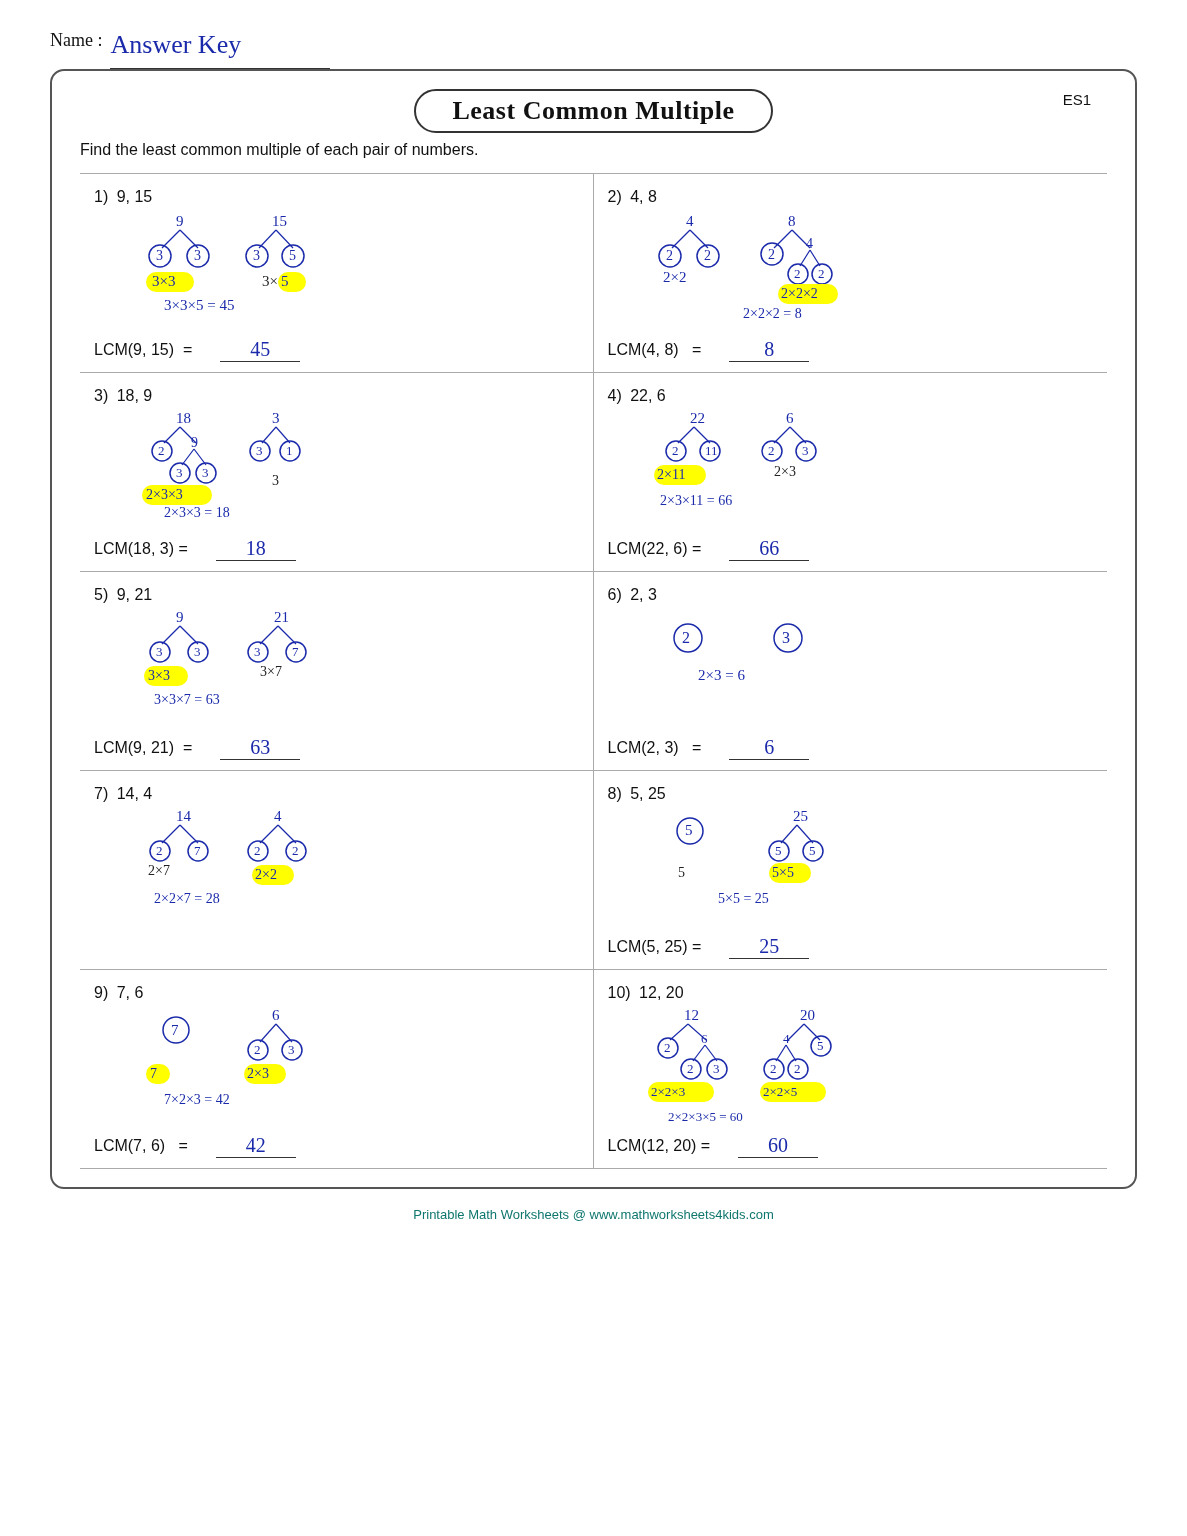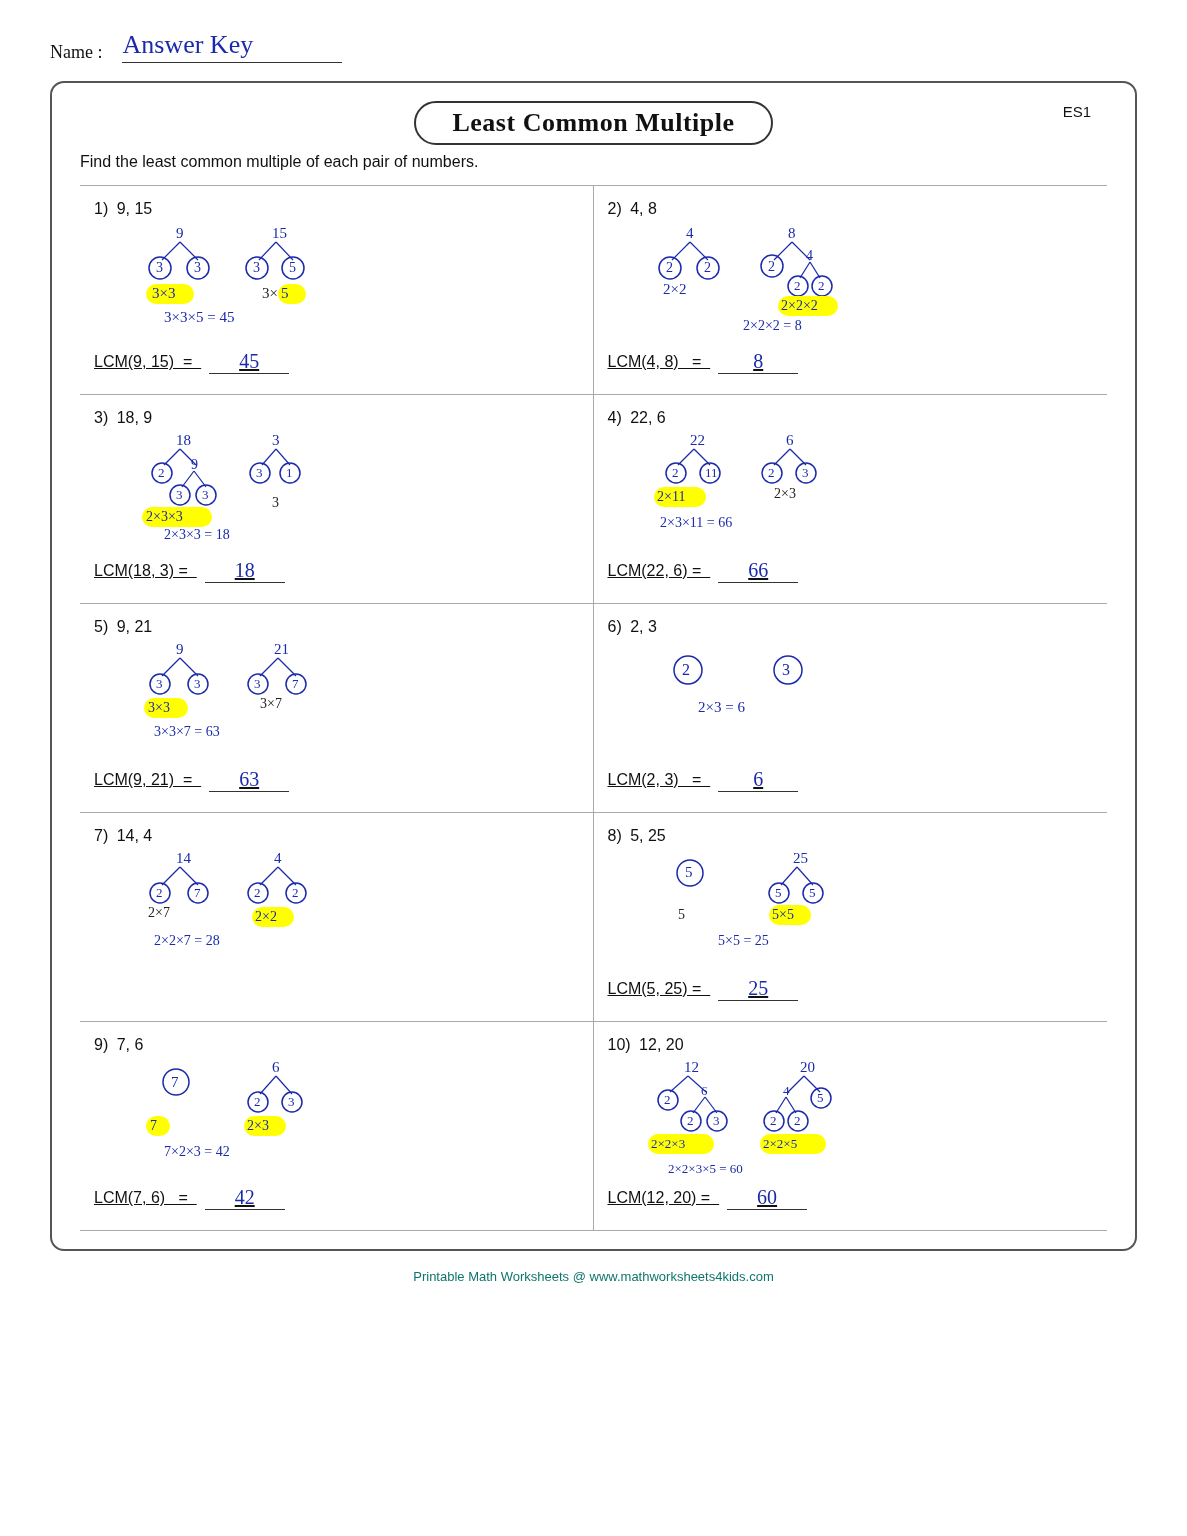--- a/index.html
+++ b/index.html
@@ -6,32 +6,31 @@
     body {
       background: #fff;
       font-family: 'Times New Roman', Times, serif;
       width: 1187px;
       min-height: 1536px;
       padding: 30px 50px;
       color: #111;
     }
     .name-line {
       font-size: 18px;
-      margin-bottom: 18px;
       display: flex;
-      align-items: flex-end;
-      gap: 20px;
+      align-items: flex-start;
+      gap: 8px;
     }
     .name-handwritten {
       font-family: 'Brush Script MT', cursive, serif;
       font-size: 26px;
       color: #1a2aaa;
       border-bottom: 1.5px solid #333;
       min-width: 220px;
-      padding-bottom: 2px;
+      padding-bottom: 8px;
     }
     .worksheet-box {
       border: 2px solid #555;
       border-radius: 14px;
       padding: 18px 28px 18px 28px;
       position: relative;
       margin-bottom: 18px;
     }
     .title-container {
       display: flex;
@@ -60,21 +59,21 @@
       font-size: 16px;
       margin-bottom: 14px;
       font-family: Arial, sans-serif;
     }
     .problems-grid {
       display: grid;
       grid-template-columns: 1fr 1fr;
       border-top: 1px solid #aaa;
     }
     .problem-cell {
-      padding: 14px 10px 20px 14px;
+      padding: 14px 10px 10px 14px;
       border-bottom: 1px solid #aaa;
       min-height: 190px;
       position: relative;
     }
     .problem-cell:nth-child(odd) {
       border-right: 1px solid #aaa;
     }
     .problem-number {
       font-size: 16px;
       font-family: Arial, sans-serif;
@@ -83,22 +82,21 @@
     .problem-nums {
       font-size: 16px;
       font-family: Arial, sans-serif;
     }
     .lcm-answer-line {
       font-size: 16px;
       font-family: Arial, sans-serif;
       margin-top: 8px;
       display: flex;
       align-items: center;
-      gap: 8px;
-      text-decoration: underline;
+      gap: 19px;
     }
     .answer-underline {
       border-bottom: 1.5px solid #333;
       min-width: 80px;
       display: inline-block;
       color: #1a2aaa;
       font-family: 'Brush Script MT', cursive;
       font-size: 20px;
       padding: 0 6px;
       text-align: center;

